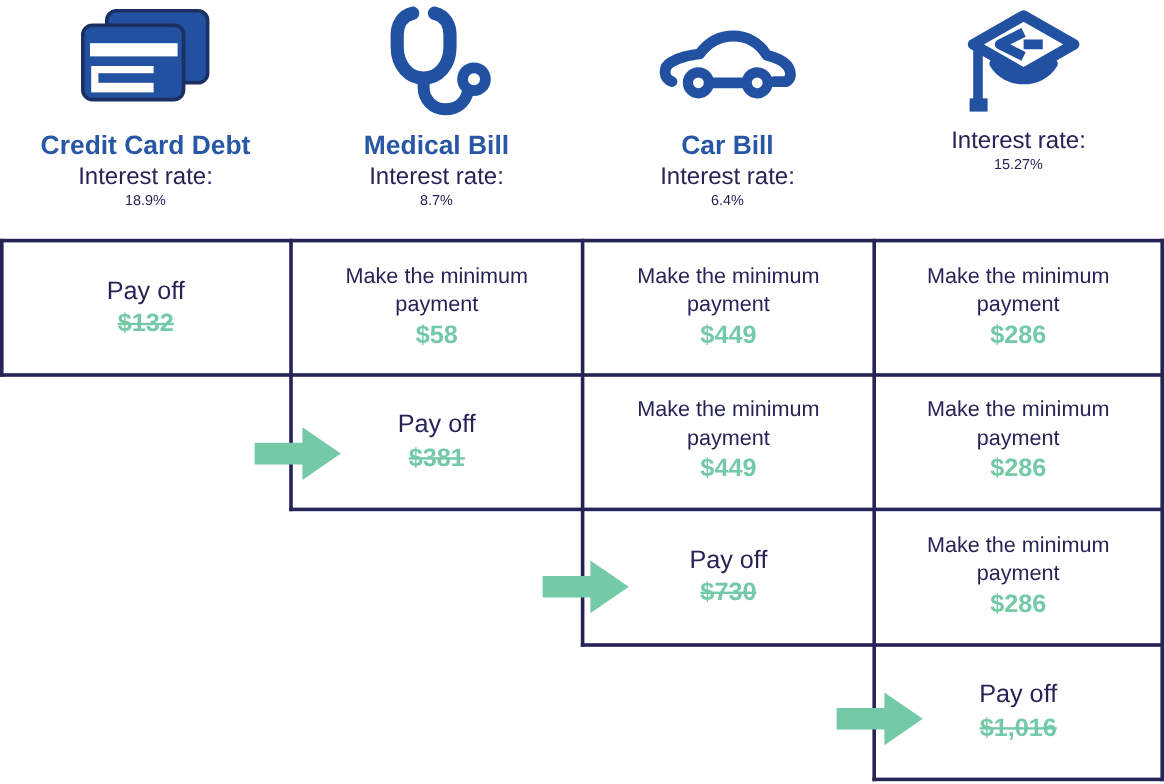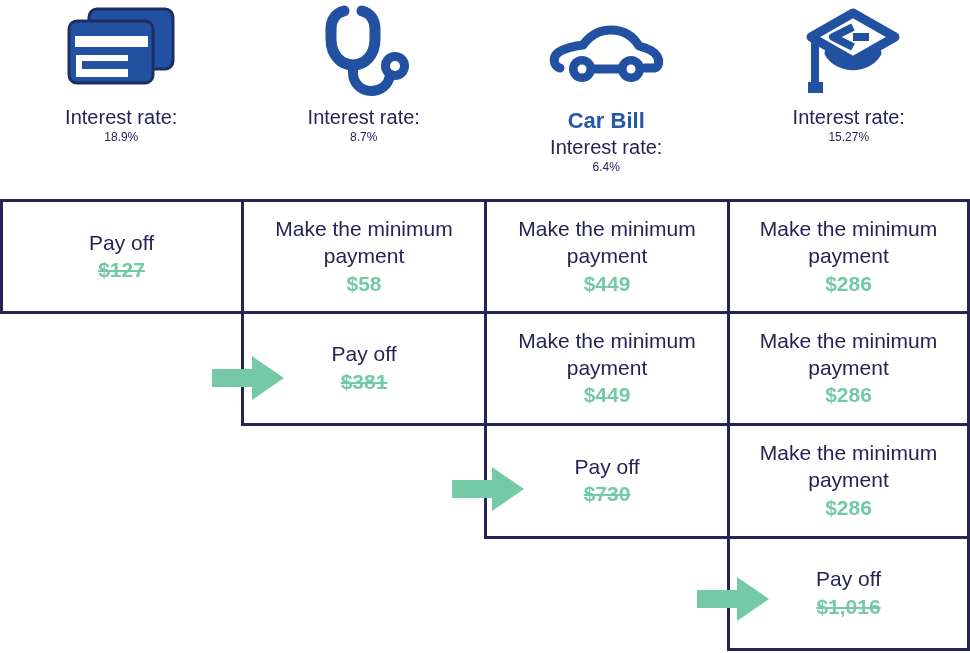--- a/index.html
+++ b/index.html
@@ -14,21 +14,21 @@
   .col-title{font-size:22px;font-weight:bold;color:var(--blue);line-height:1.18;margin-top:4px;}
   .col-interest{font-size:20px;color:var(--navy);line-height:1.3;}
   .col-rate{font-size:12px;color:var(--navy);line-height:1.3;}
   
   .hline,.vline{position:absolute;background:var(--navy);}
   .hline{height:3px;}
   .vline{width:3px;}
   
   .cell{position:absolute;display:flex;flex-direction:column;align-items:center;
     justify-content:center;text-align:center;color:var(--navy);}
-  .min-label{font-size:21px;line-height:1.3;max-width:218px;}
+  .min-label{font-size:18px;line-height:1.3;max-width:218px;}
   .payoff-label{font-size:21px;font-weight:normal;line-height:1.3;}
   .amount{font-size:21px;font-weight:bold;color:var(--green);line-height:1.3;}
   .amount.struck{text-decoration:line-through;text-decoration-thickness:2px;}
   
   .arrow{position:absolute;width:72px;height:44px;}
   .arrow svg{display:block;width:100%;height:100%;}
   .icon-svg{display:block;}
 </style>
 </head>
 <body>
@@ -40,33 +40,35 @@
       <svg class="icon-svg" width="112" height="94" viewBox="0 0 112 94">
         <g stroke="#1B2F63" stroke-width="3">
           <rect x="24" y="4" width="84" height="60" rx="8" fill="#2251A2"></rect>
           <rect x="4" y="16" width="84" height="62" rx="8" fill="#2251A2"></rect>
         </g>
         <rect x="10" y="31" width="73" height="11" fill="#fff"></rect>
         <rect x="11" y="50" width="52" height="22" fill="#fff"></rect>
         <rect x="17" y="56" width="48" height="8" fill="#2251A2"></rect>
       </svg>
     </div>
+    <div class="col-title">Credit Card Debt</div>
     <div class="col-interest">Interest rate:</div>
     <div class="col-rate">18.9%</div>
   </div>
 
   <div class="col-header" style="left:242.5px;width:242.5px">
     <div class="icon-box">
       <svg class="icon-svg" width="98" height="100" viewBox="0 0 98 100">
         <path d="M29 9 C20 11 16 19 16 27 V37 C16 53 26 63 38 63 C50 63 60 53 60 37 V27 C60 19 56 11 47 9" fill="none" stroke="#2251A2" stroke-width="11" stroke-linecap="round"></path>
         <path d="M38 63 V71 C38 81 46 89 56 89 C66 89 73 83 75 74" fill="none" stroke="#2251A2" stroke-width="10" stroke-linecap="round"></path>
         <circle cx="80" cy="64" r="14" fill="#2251A2"></circle>
         <circle cx="80" cy="64" r="5" fill="#fff"></circle>
       </svg>
     </div>
+    <div class="col-title">Medical Bill</div>
     <div class="col-interest">Interest rate:</div>
     <div class="col-rate">8.7%</div>
   </div>
 
   <div class="col-header" style="left:485px;width:242.5px">
     <div class="icon-box">
       <svg class="icon-svg" width="116" height="76" viewBox="0 0 116 76">
         <path d="M12 54 C5 52 4 42 11 38 C19 33 27 32 35 31 C43 20 53 16 63 16 C75 16 85 22 91 32 C99 34 106 37 109 42 C112 47 111 52 107 54 L97 54" fill="none" stroke="#2251A2" stroke-width="9" stroke-linejoin="round" stroke-linecap="round"></path>
         <path d="M46 55 H71" fill="none" stroke="#2251A2" stroke-width="9"></path>
         <circle cx="34" cy="55" r="13" fill="#2251A2"></circle>
@@ -102,21 +104,21 @@
   <div class="hline" style="top:648px;left:727px;width:243px"></div>
 
   <div class="vline" style="left:0;top:199px;height:115px"></div>
   <div class="vline" style="left:241px;top:199px;height:227px"></div>
   <div class="vline" style="left:484px;top:199px;height:340px"></div>
   <div class="vline" style="left:727px;top:199px;height:452px"></div>
   <div class="vline" style="left:967px;top:199px;height:452px"></div>
 
   <div class="cell" style="left:4px;top:202px;width:235px;height:108px">
     <div class="payoff-label">Pay off</div>
-    <div class="amount struck">$127</div>
+    <div class="amount struck">$132</div>
   </div>
   <div class="cell" style="left:246px;top:202px;width:236px;height:108px">
     <div class="min-label">Make the minimum payment</div>
     <div class="amount">$58</div>
   </div>
   <div class="cell" style="left:489px;top:202px;width:236px;height:108px">
     <div class="min-label">Make the minimum payment</div>
     <div class="amount">$449</div>
   </div>
   <div class="cell" style="left:732px;top:202px;width:233px;height:108px">

